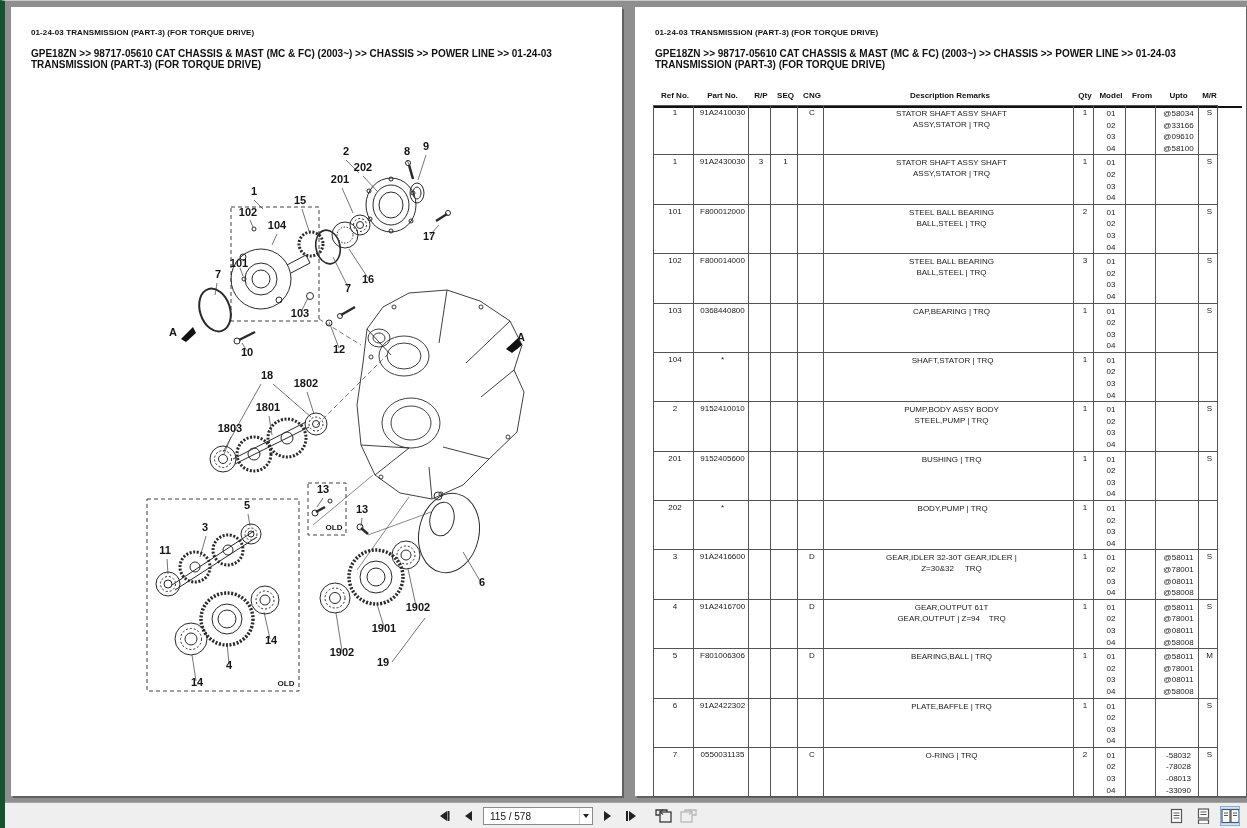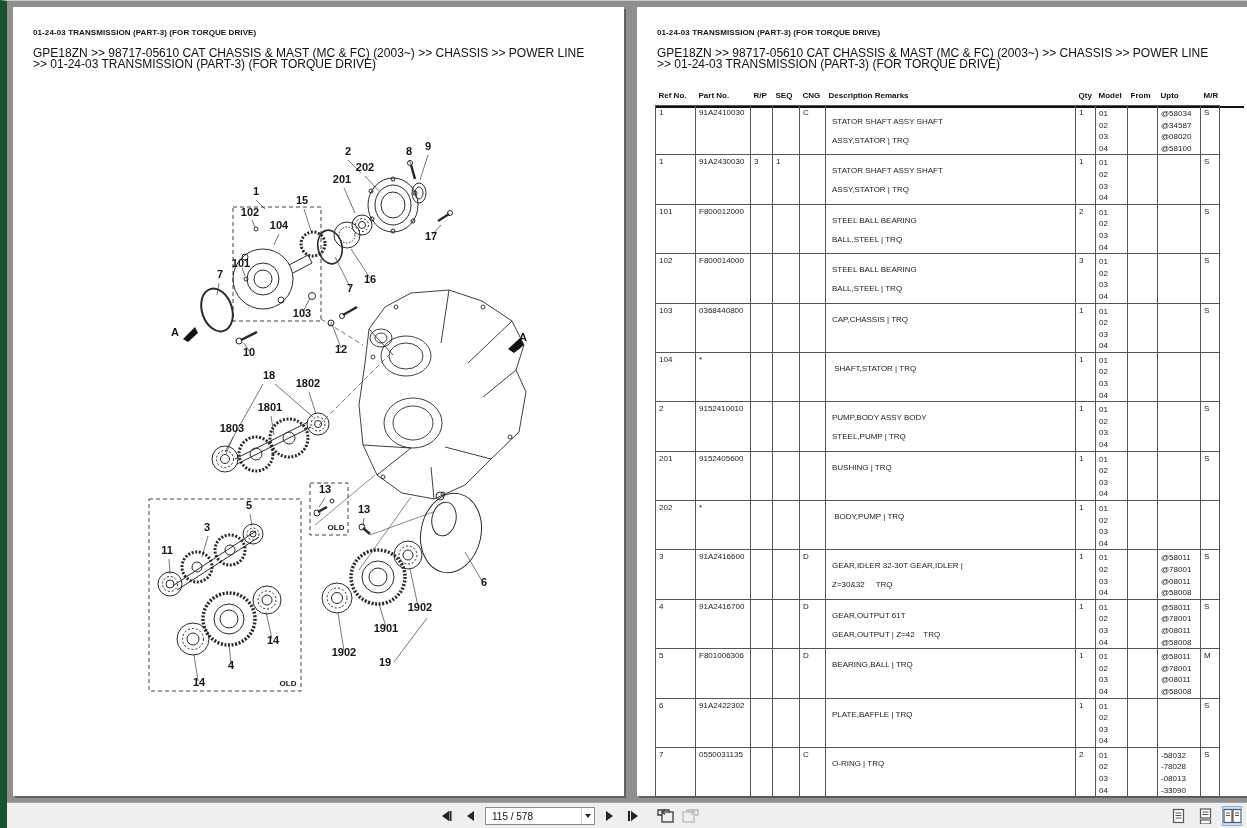--- a/index.html
+++ b/index.html
@@ -1,39 +1,39 @@
 <!DOCTYPE html>
 <html><head>
 <meta charset="utf-8">
 <style>
   html,body{margin:0;padding:0;background:#6f6f6f;}
   *{box-sizing:border-box;}
   #app{position:relative;width:1247px;height:828px;overflow:hidden;
        font-family:"Liberation Sans","DejaVu Sans",sans-serif;
-       background:#8f8f8f;border-top:1px solid #c9c9c9;border-left:7px solid #14532d;}
+       background:#8f8f8f;border-top:1px solid #c9c9c9;border-left:5px solid #14532d;}
   .viewport{position:absolute;left:0;top:0;width:1247px;height:801px;background:#8f8f8f;}
   .page{position:absolute;top:6px;height:789px;background:#ffffff;
         box-shadow:2px 2px 0 rgba(60,60,60,.55);}
   #page-left{left:6px;width:611px;}
   #page-right{left:630px;width:611px;}
   .doc-title{position:absolute;left:20px;top:21px;width:580px;
              font-size:8px;font-weight:bold;color:#111;letter-spacing:.1px;}
   .doc-crumb{position:absolute;left:20px;top:41px;width:560px;
-             font-size:12px;font-weight:normal;color:#111;line-height:11px;}
+             font-size:10px;font-weight:bold;color:#111;line-height:11px;}
   
-  #table-wrap{position:absolute;left:18px;top:84px;}
+  #table-wrap{position:absolute;left:18px;top:84px;text-align:center;}
   #thick-rule{position:absolute;left:18px;top:99px;width:589px;height:2px;background:#111;}
   table.parts{border-collapse:collapse;table-layout:fixed;width:564px;}
   table.parts thead td{border:none;font-weight:bold;font-size:8px;color:#111;
                        padding:0 0 5px 3px;vertical-align:bottom;white-space:nowrap;}
   table.parts tbody td{border:1px solid #555;vertical-align:top;font-size:8px;color:#1a1a1a;
                        padding:2px 0 0 3px;height:45.5px;overflow:hidden;}
   table.parts tbody td.desc{padding-left:6px;}
   .ln{line-height:11.6px;white-space:pre;}
-  .dln{line-height:11px;white-space:pre;margin-top:8px;}
+  .dln{line-height:11px;white-space:pre;}
   
   #toolbar{position:absolute;left:0;top:801px;width:1247px;height:27px;
            background:#efefef;border-top:1px solid #a5a5a5;}
   .tb-center{position:absolute;left:430px;top:3px;height:20px;display:flex;align-items:center;gap:6px;}
   .tb-btn{width:18px;height:18px;display:flex;align-items:center;justify-content:center;cursor:pointer;}
   .tb-btn svg{display:block;}
   .pagebox{width:110px;height:18px;background:#fff;border:1px solid #8a8a8a;
            display:flex;align-items:center;position:relative;}
   .pagebox .pval{font-size:10px;color:#111;padding-left:6px;flex:1;}
   .pagebox .dd{width:13px;height:100%;display:flex;align-items:center;justify-content:center;
@@ -351,22 +351,22 @@
                 <td>1</td>
                 <td>
                   <div class="ln">01</div>
                   <div class="ln">02</div>
                   <div class="ln">03</div>
                   <div class="ln">04</div>
                 </td>
                 <td></td>
                 <td>
                   <div class="ln">@58034</div>
-                  <div class="ln">@34587</div>
-                  <div class="ln">@08020</div>
+                  <div class="ln">@33166</div>
+                  <div class="ln">@09610</div>
                   <div class="ln">@58100</div>
                 </td>
                 <td>S</td>
               </tr>
               <tr>
                 <td>1</td>
                 <td>91A2430030</td>
                 <td>3</td>
                 <td>1</td>
                 <td></td>
@@ -427,21 +427,21 @@
                 <td></td>
                 <td>S</td>
               </tr>
               <tr>
                 <td>103</td>
                 <td>0368440800</td>
                 <td></td>
                 <td></td>
                 <td></td>
                 <td class="desc">
-                  <div class="dln">CAP,CHASSIS | TRQ</div>
+                  <div class="dln">CAP,BEARING | TRQ</div>
                 </td>
                 <td>1</td>
                 <td>
                   <div class="ln">01</div>
                   <div class="ln">02</div>
                   <div class="ln">03</div>
                   <div class="ln">04</div>
                 </td>
                 <td></td>
                 <td></td>
@@ -555,21 +555,21 @@
                 <td>S</td>
               </tr>
               <tr>
                 <td>4</td>
                 <td>91A2416700</td>
                 <td></td>
                 <td></td>
                 <td>D</td>
                 <td class="desc">
                   <div class="dln">GEAR,OUTPUT 61T</div>
-                  <div class="dln">GEAR,OUTPUT | Z=42    TRQ</div>
+                  <div class="dln">GEAR,OUTPUT | Z=94    TRQ</div>
                 </td>
                 <td>1</td>
                 <td>
                   <div class="ln">01</div>
                   <div class="ln">02</div>
                   <div class="ln">03</div>
                   <div class="ln">04</div>
                 </td>
                 <td></td>
                 <td>

